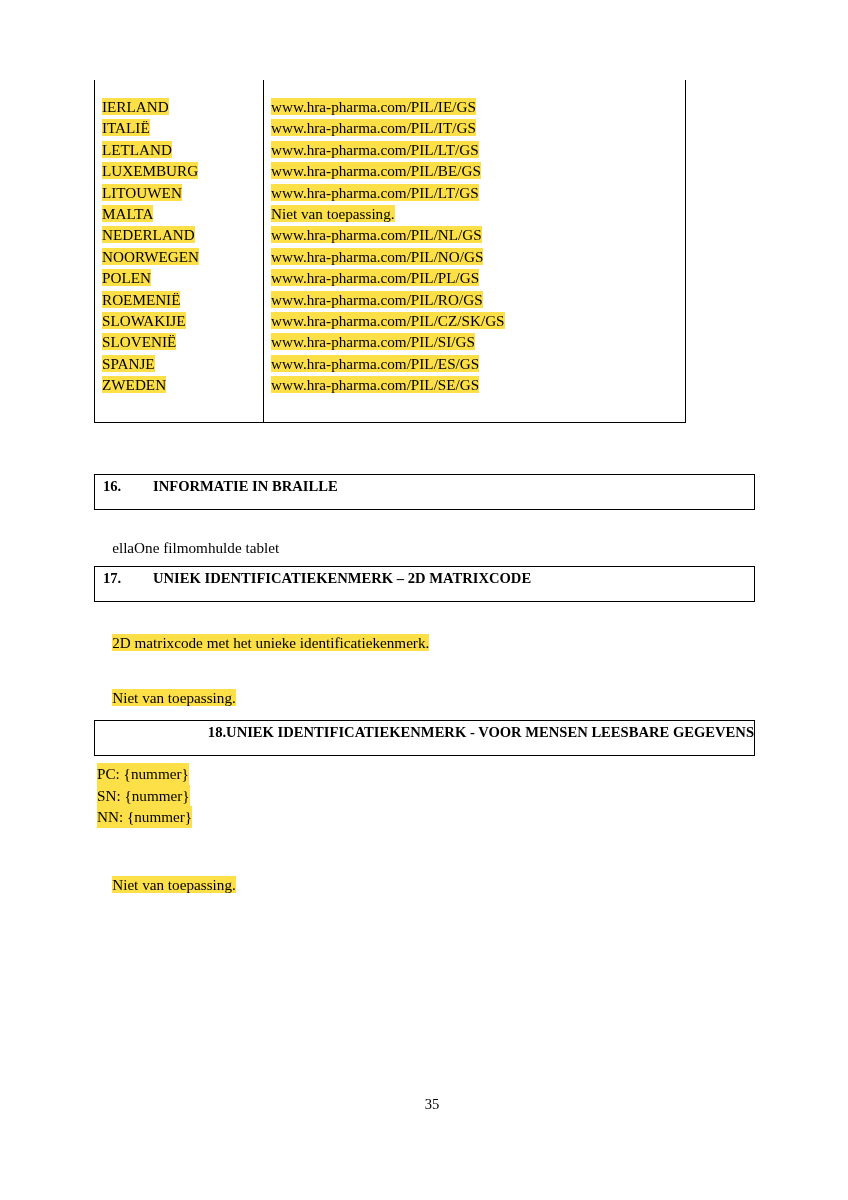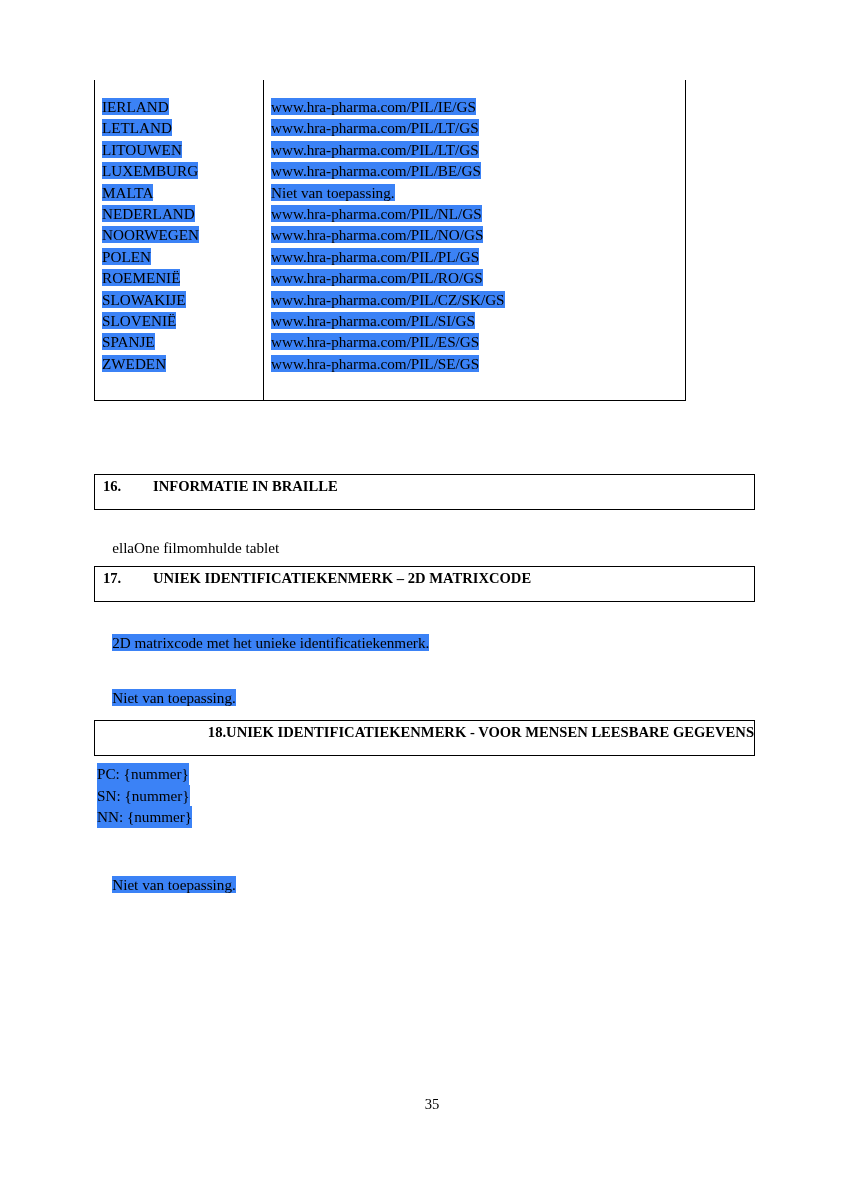--- a/index.html
+++ b/index.html
@@ -39,21 +39,21 @@
   .country-table td.c-url { width: 414px; margin-left: 12px; }
   .country-table tr.pad-row td {
     height: 26px;
     border-bottom: 1.6px solid #000;
   }
   .country-table tr.top-pad td {
     height: 16px;
   }
 
   .hl {
-    background: #3b82f6;
+    background: #fde047;
   }
 
   
   .section-head {
     position: absolute;
     left: 94px;
     width: 661px;
     box-sizing: border-box;
     border: 1.6px solid #000;
     height: 36px;
@@ -112,30 +112,34 @@
       <tr class="top-pad">
         <td class="c-country"></td>
         <td class="c-url"></td>
       </tr>
 
       <tr>
         <td class="c-country"><span class="hl">IERLAND</span></td>
         <td class="c-url"><span class="hl">www.hra-pharma.com/PIL/IE/GS</span></td>
       </tr>
       <tr>
+        <td class="c-country"><span class="hl">ITALIË</span></td>
+        <td class="c-url"><span class="hl">www.hra-pharma.com/PIL/IT/GS</span></td>
+      </tr>
+      <tr>
         <td class="c-country"><span class="hl">LETLAND</span></td>
         <td class="c-url"><span class="hl">www.hra-pharma.com/PIL/LT/GS</span></td>
       </tr>
       <tr>
+        <td class="c-country"><span class="hl">LUXEMBURG</span></td>
+        <td class="c-url"><span class="hl">www.hra-pharma.com/PIL/BE/GS</span></td>
+      </tr>
+      <tr>
         <td class="c-country"><span class="hl">LITOUWEN</span></td>
         <td class="c-url"><span class="hl">www.hra-pharma.com/PIL/LT/GS</span></td>
-      </tr>
-      <tr>
-        <td class="c-country"><span class="hl">LUXEMBURG</span></td>
-        <td class="c-url"><span class="hl">www.hra-pharma.com/PIL/BE/GS</span></td>
       </tr>
       <tr>
         <td class="c-country"><span class="hl">MALTA</span></td>
         <td class="c-url"><span class="hl">Niet van toepassing.</span></td>
       </tr>
       <tr>
         <td class="c-country"><span class="hl">NEDERLAND</span></td>
         <td class="c-url"><span class="hl">www.hra-pharma.com/PIL/NL/GS</span></td>
       </tr>
       <tr>

